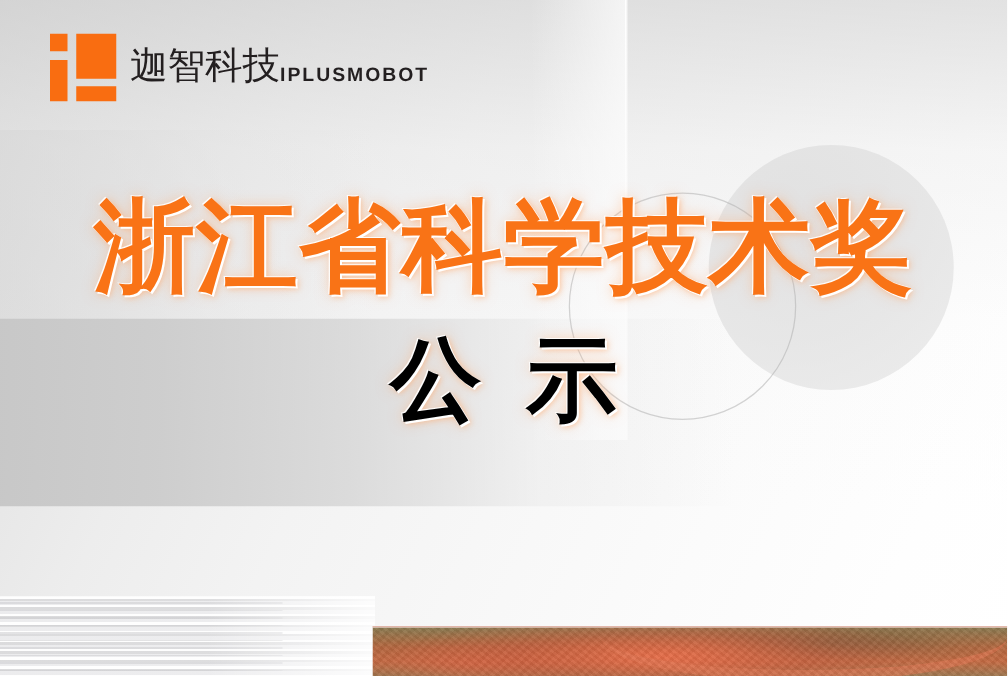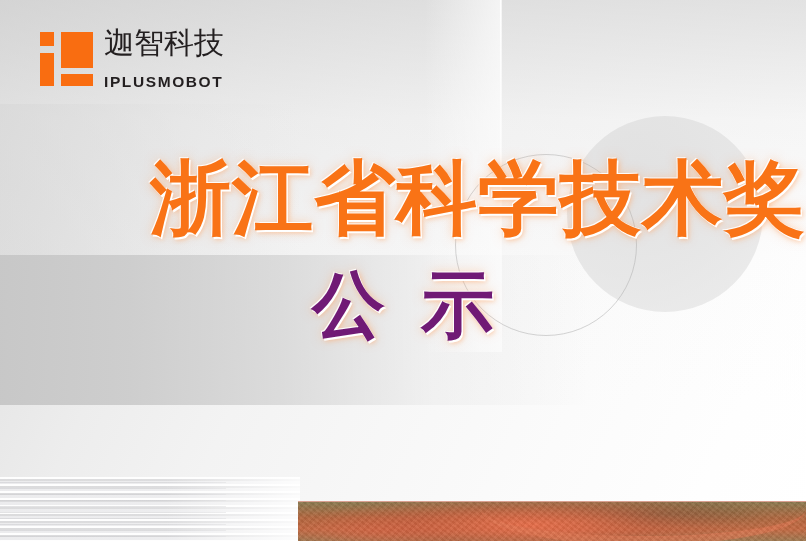--- a/index.html
+++ b/index.html
@@ -172,21 +172,20 @@
     position: absolute;
     background: #F96D11;
   }
   .lm-sq-small { left: 0;   top: 0;   width: 14px; height: 14px; }
   .lm-bar-tall { left: 0;   top: 21px; width: 14px; height: 33px; }
   .lm-sq-big   { left: 21px; top: 0;   width: 32px; height: 36px; }
   .lm-bar-wide { left: 21px; top: 42px; width: 32px; height: 12px; }
 
   .logo-text {
     display: flex;
-    flex-direction: column;
     justify-content: center;
     padding-top: 1px;
   }
   .logo-cn {
     font-family: "DejaVu Sans", "Liberation Sans", sans-serif;
     font-size: 30px;
     line-height: 1.02;
     letter-spacing: 0px;
     color: #231f20;
     font-weight: 400;
@@ -202,21 +201,21 @@
     white-space: nowrap;
     margin-top: 13px;
   }
 
   
   .headline-wrap {
     position: absolute;
     left: 0;
     top: 158px;
     width: 806px;
-    text-align: right;
+    text-align: center;
   }
   .headline {
     font-family: "DejaVu Sans", "Liberation Sans", sans-serif;
     font-size: 81px;
     line-height: 1.0;
     font-weight: 700;
     letter-spacing: 1px;
     color: #F97316;
     white-space: nowrap;
     text-shadow:
@@ -233,21 +232,21 @@
     width: 806px;
     text-align: center;
   }
   .subtitle {
     font-family: "DejaVu Sans", "Liberation Sans", sans-serif;
     font-size: 73px;
     line-height: 1.0;
     font-weight: 700;
     letter-spacing: 36px;
     padding-left: 36px;
-    color: #701a75;
+    color: #000000;
     white-space: nowrap;
     text-shadow:
       1.5px 1.5px 0 #ffffff,
       -1px -1px 0 rgba(255,255,255,0.9),
       2.5px 2.5px 4px rgba(255,170,110,0.45),
       0 0 11px rgba(255,170,110,0.50);
   }
 
   
   .photo-strip {

